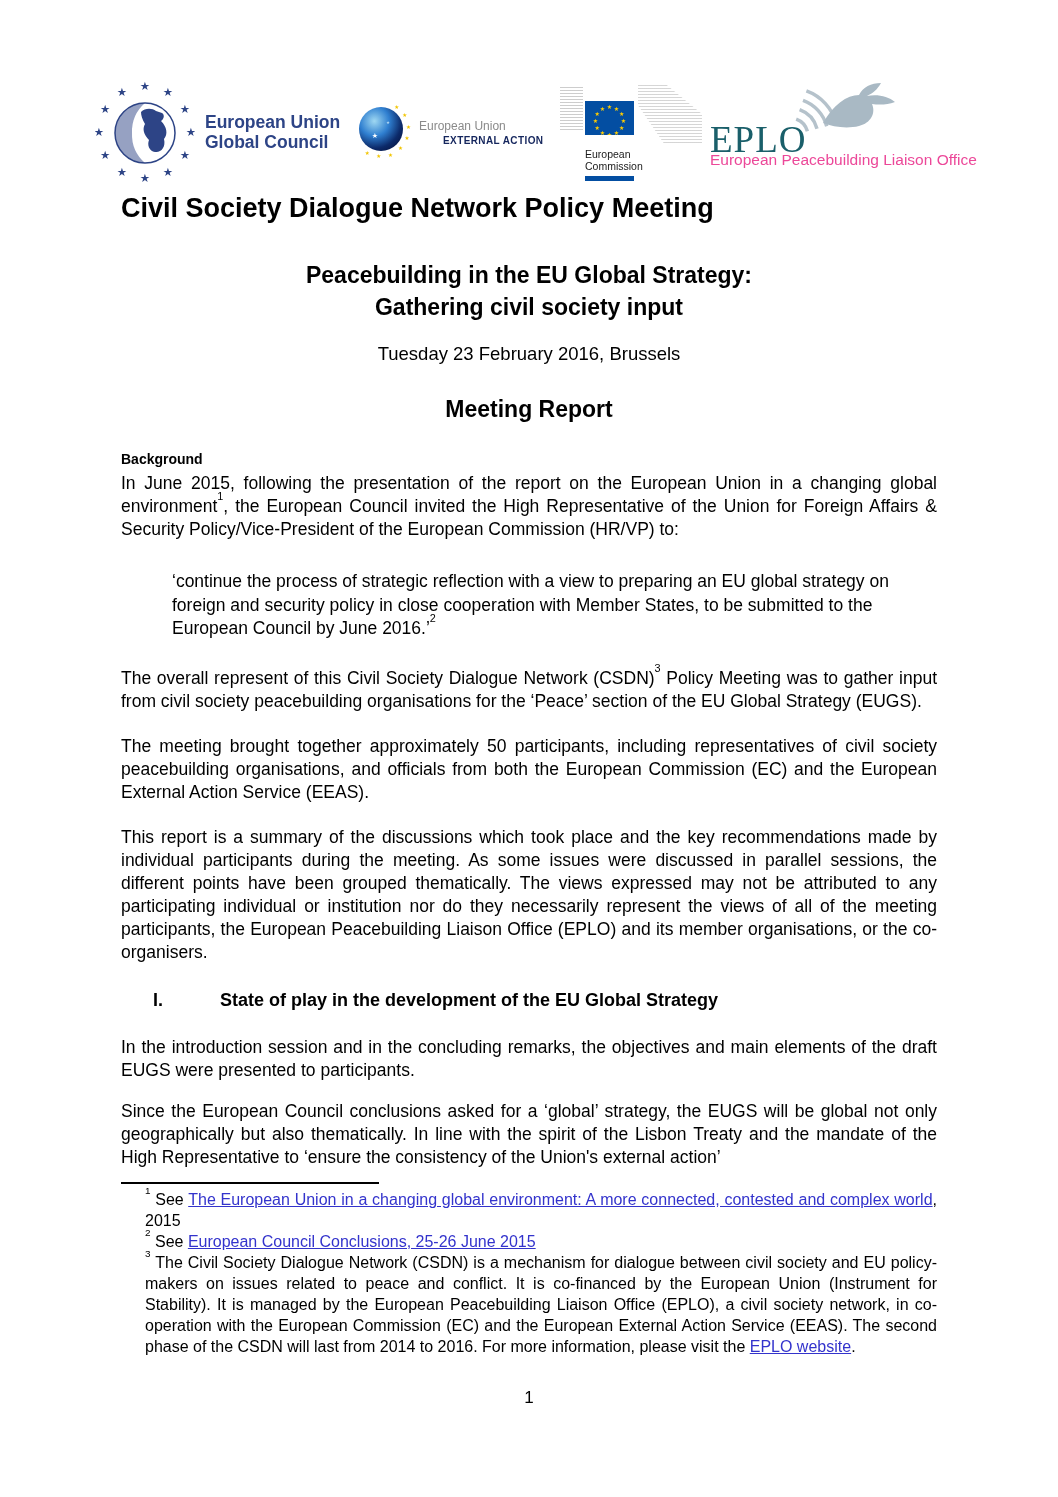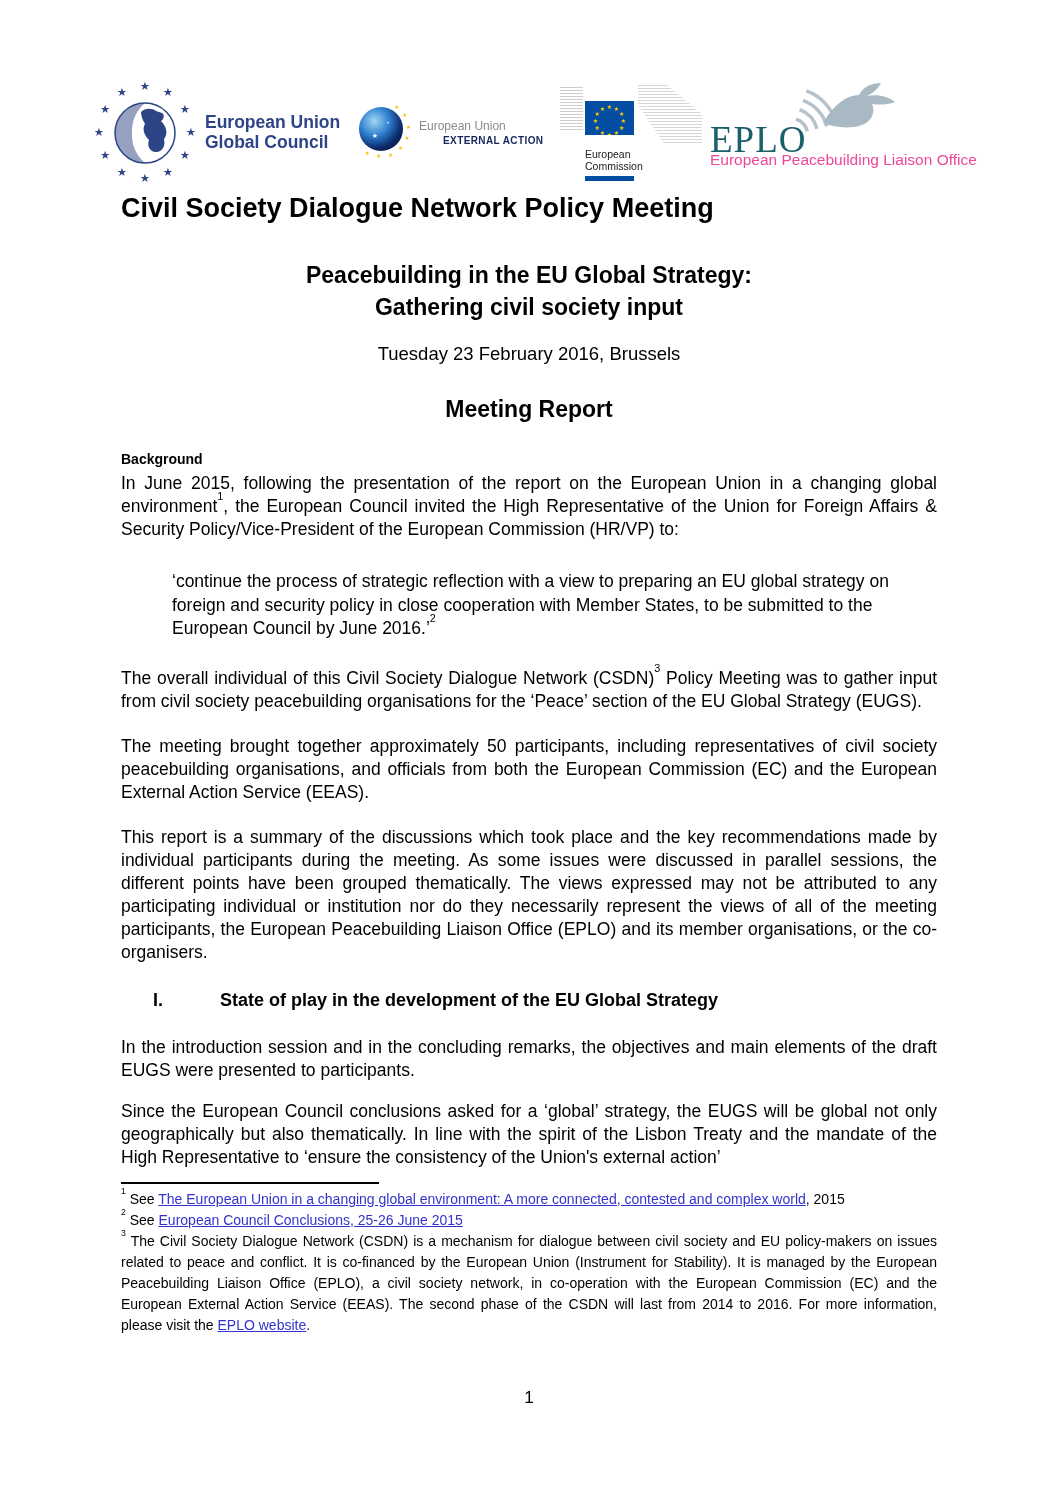--- a/index.html
+++ b/index.html
@@ -51,21 +51,21 @@
   .p4 { margin-top:22px; }
   .h-section { margin-top:26px; display:flex; font-size:18px; font-weight:bold; padding-left:32px; }
   .h-section .numeral { width:67px; flex:none; }
   .p5 { margin-top:25px; }
   .p6 { margin-top:18px; }
   sup { font-size:62%; position:relative; top:-.45em; line-height:0; }
 
   
   .fn-area { margin-top:13px; }
   .fn-rule { width:258px; border-top:2px solid #000; }
-  .footnote { font-size:14px; line-height:21px; text-align:justify; }
+  .footnote { font-size:16px; line-height:21px; text-align:justify;margin-left:24px; }
   .fn-1 { margin-top:5px; }
   a.doclink { color:var(--link_blue); text-decoration:underline; cursor:pointer; }
   .page-number { position:absolute; top:1388px; left:0; right:0; text-align:center; font-size:17px; }
 
   svg text { user-select:none; }
 </style>
 </head>
 <body>
 
 <div class="page">
@@ -179,21 +179,21 @@
   <div class="subtitle">
     <div>Peacebuilding in the EU Global Strategy:</div>
     <div>Gathering civil society input</div>
   </div>
   <div class="dateline">Tuesday 23 February 2016, Brussels</div>
   <div class="report-title">Meeting Report</div>
 
   <div class="h-bg">Background</div>
   <p class="body p1"><span>In June 2015, following the presentation of the report on the European Union in a changing global environment</span><sup>1</sup><span>, the European Council invited the High Representative of the Union for Foreign Affairs &amp; Security Policy/Vice-President of the European Commission (HR/VP) to:</span></p>
   <p class="quote"><span>‘continue the process of strategic reflection with a view to preparing an EU global strategy on foreign and security policy in close cooperation with Member States, to be submitted to the European Council by June 2016.’</span><sup>2</sup></p>
-  <p class="body p2"><span>The overall individual of this Civil Society Dialogue Network (CSDN)</span><sup>3</sup><span> Policy Meeting was to gather input from civil society peacebuilding organisations for the ‘Peace’ section of the EU Global Strategy (EUGS).</span></p>
+  <p class="body p2"><span>The overall represent of this Civil Society Dialogue Network (CSDN)</span><sup>3</sup><span> Policy Meeting was to gather input from civil society peacebuilding organisations for the ‘Peace’ section of the EU Global Strategy (EUGS).</span></p>
   <p class="body p3"><span>The meeting brought together approximately 50 participants, including representatives of civil society peacebuilding organisations, and officials from both the European Commission (EC) and the European External Action Service (EEAS).</span></p>
   <p class="body p4"><span>This report is a summary of the discussions which took place and the key recommendations made by individual participants during the meeting. As some issues were discussed in parallel sessions, the different points have been grouped thematically. The views expressed may not be attributed to any participating individual or institution nor do they necessarily represent the views of all of the meeting participants, the European Peacebuilding Liaison Office (EPLO) and its member organisations, or the co-organisers.</span></p>
 
   <div class="h-section">
     <span class="numeral">I.</span>
     <span>State of play in the development of the EU Global Strategy</span>
   </div>
   <p class="body p5"><span>In the introduction session and in the concluding remarks, the objectives and main elements of the draft EUGS were presented to participants.</span></p>
   <p class="body p6"><span>Since the European Council conclusions asked for a ‘global’ strategy, the EUGS will be global not only geographically but also thematically. In line with the spirit of the Lisbon Treaty and the mandate of the High Representative to ‘ensure the consistency of the Union's external action’</span></p>
 

